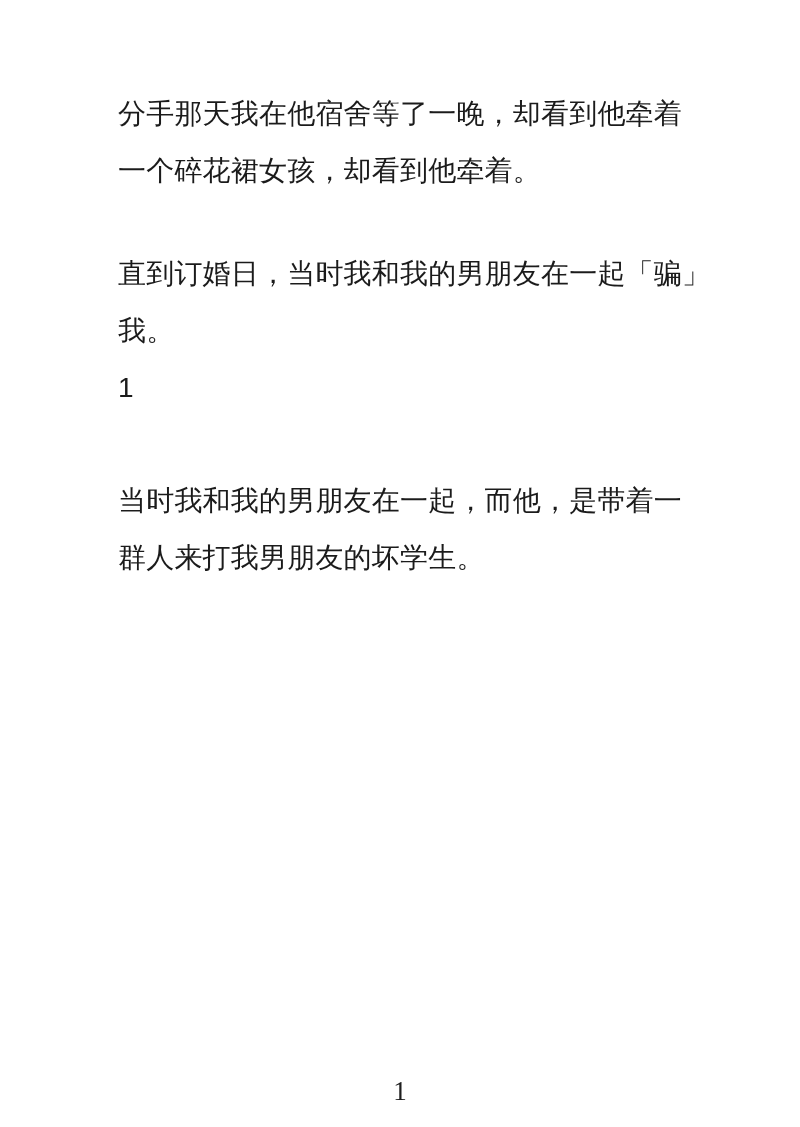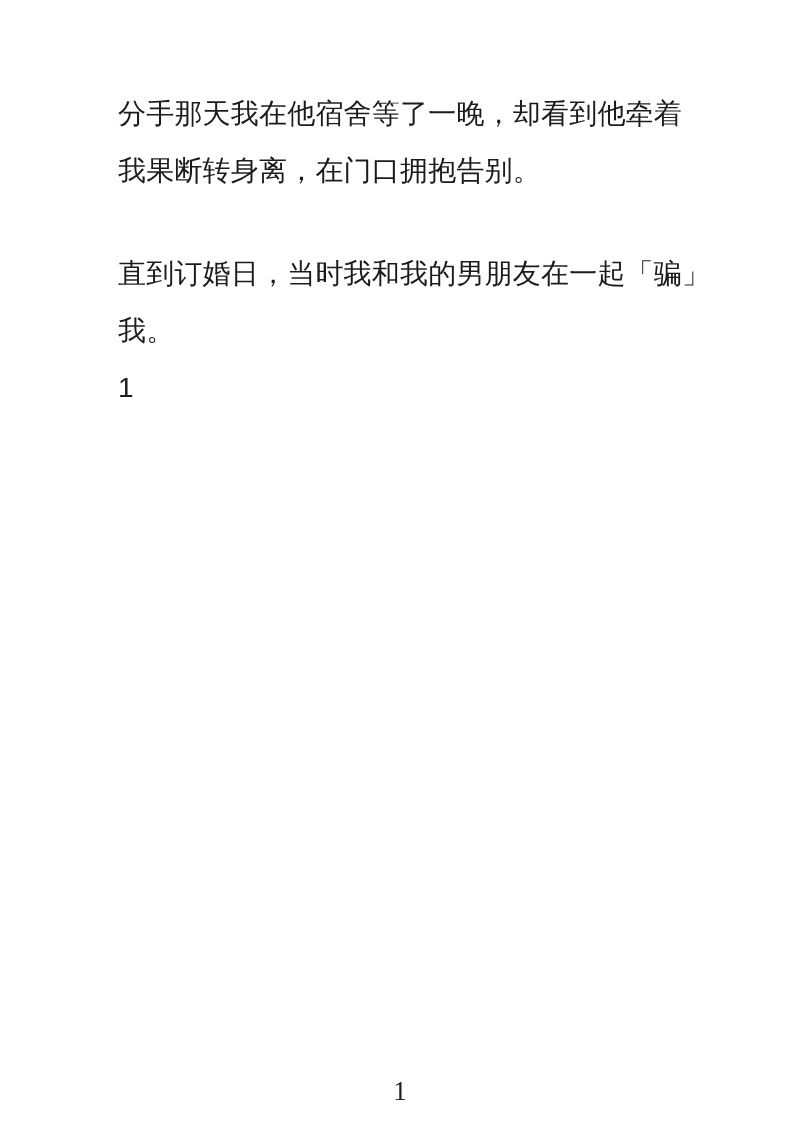--- a/index.html
+++ b/index.html
@@ -63,31 +63,35 @@
   }
 </style>
 </head>
 <body>
 
 <div class="page">
   <div class="content">
 
     <p class="para">
       <span class="line">分手那天我在他宿舍等了一晚，却看到他牵着</span>
-      <span class="line">我果断转身离，在门口拥抱告别。</span>
+      <span class="line">一个碎花裙女孩，却看到他牵着。</span>
     </p>
 
 
     <p class="para gap-b">
       <span class="line">直到订婚日，当时我和我的男朋友在一起「骗」</span>
       <span class="line">我。</span>
     </p>
 
     <p class="section-number gap-c">1</p>
 
 
+    <p class="para gap-e">
+      <span class="line">当时我和我的男朋友在一起，而他，是带着一</span>
+      <span class="line">群人来打我男朋友的坏学生。</span>
+    </p>
 
   </div>
 
   <div class="page-footer">
     <span class="page-number">1</span>
   </div>
 </div>
 
 </body></html>

